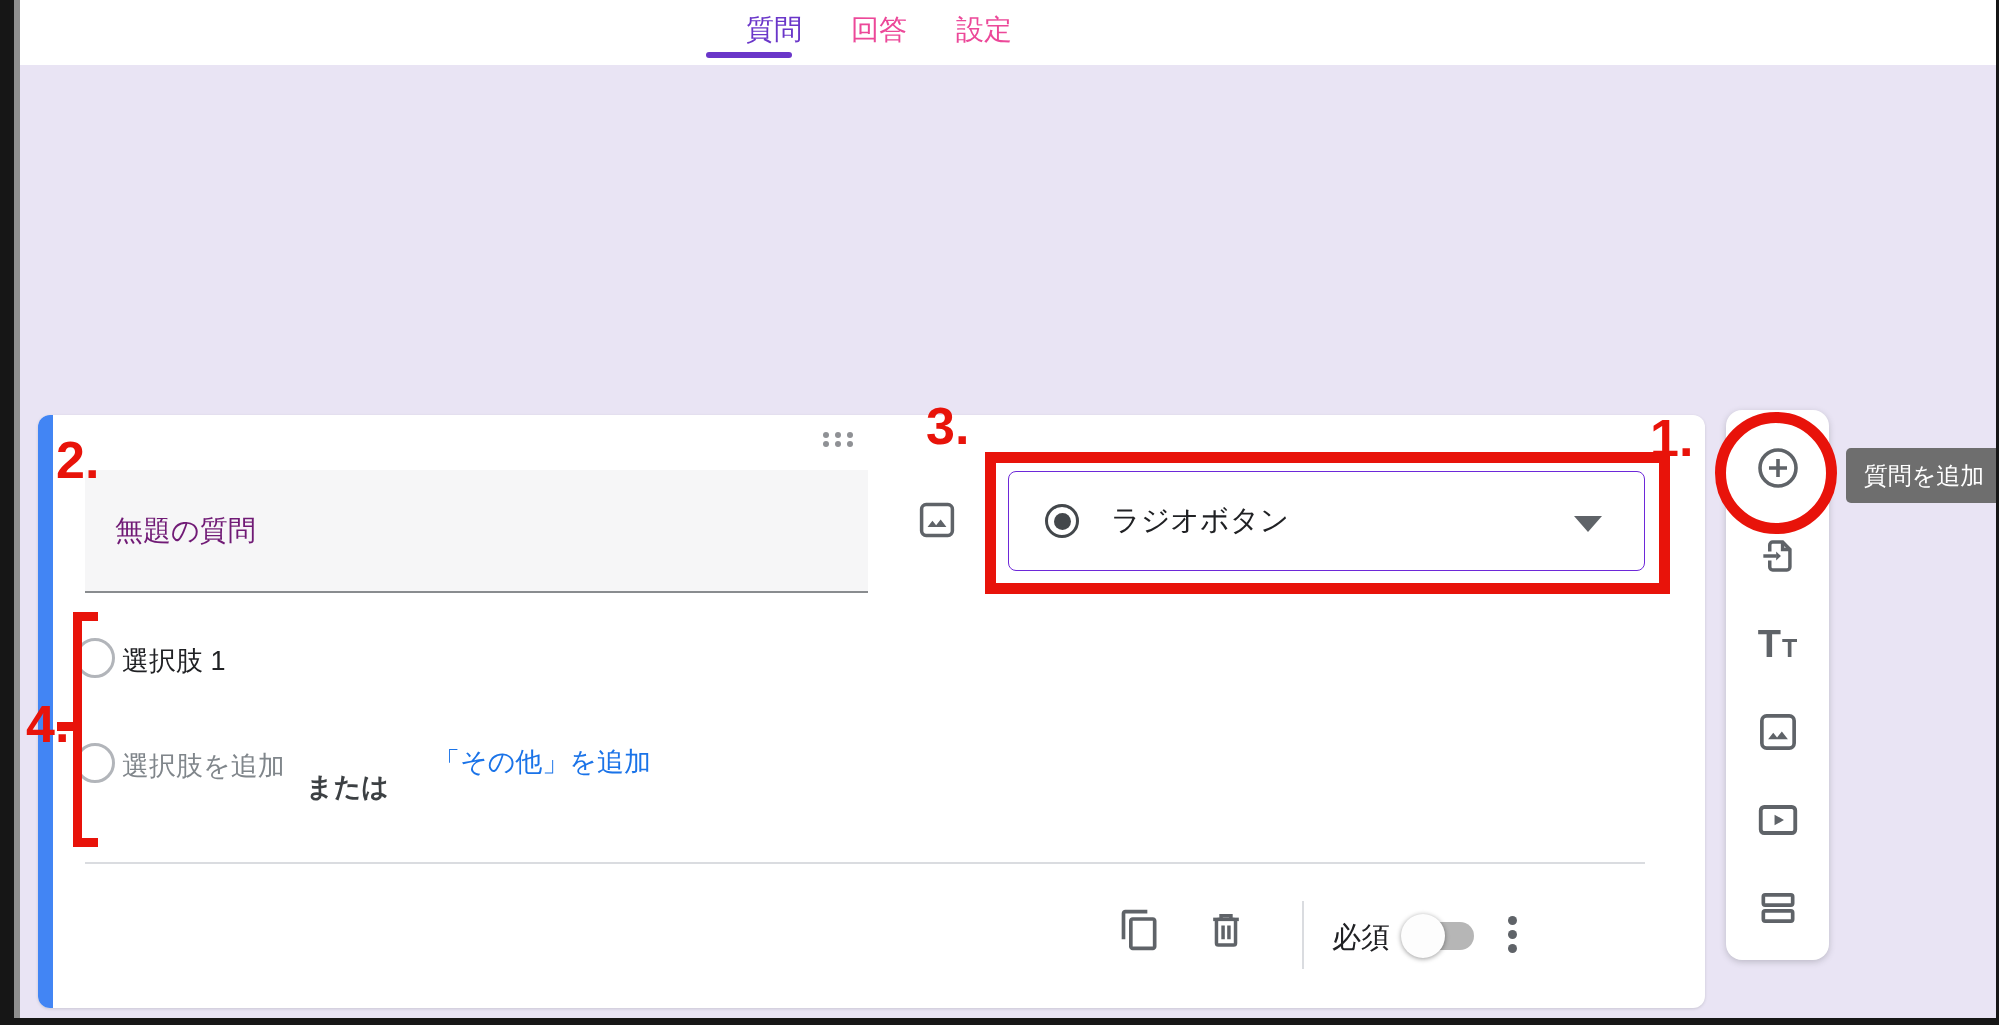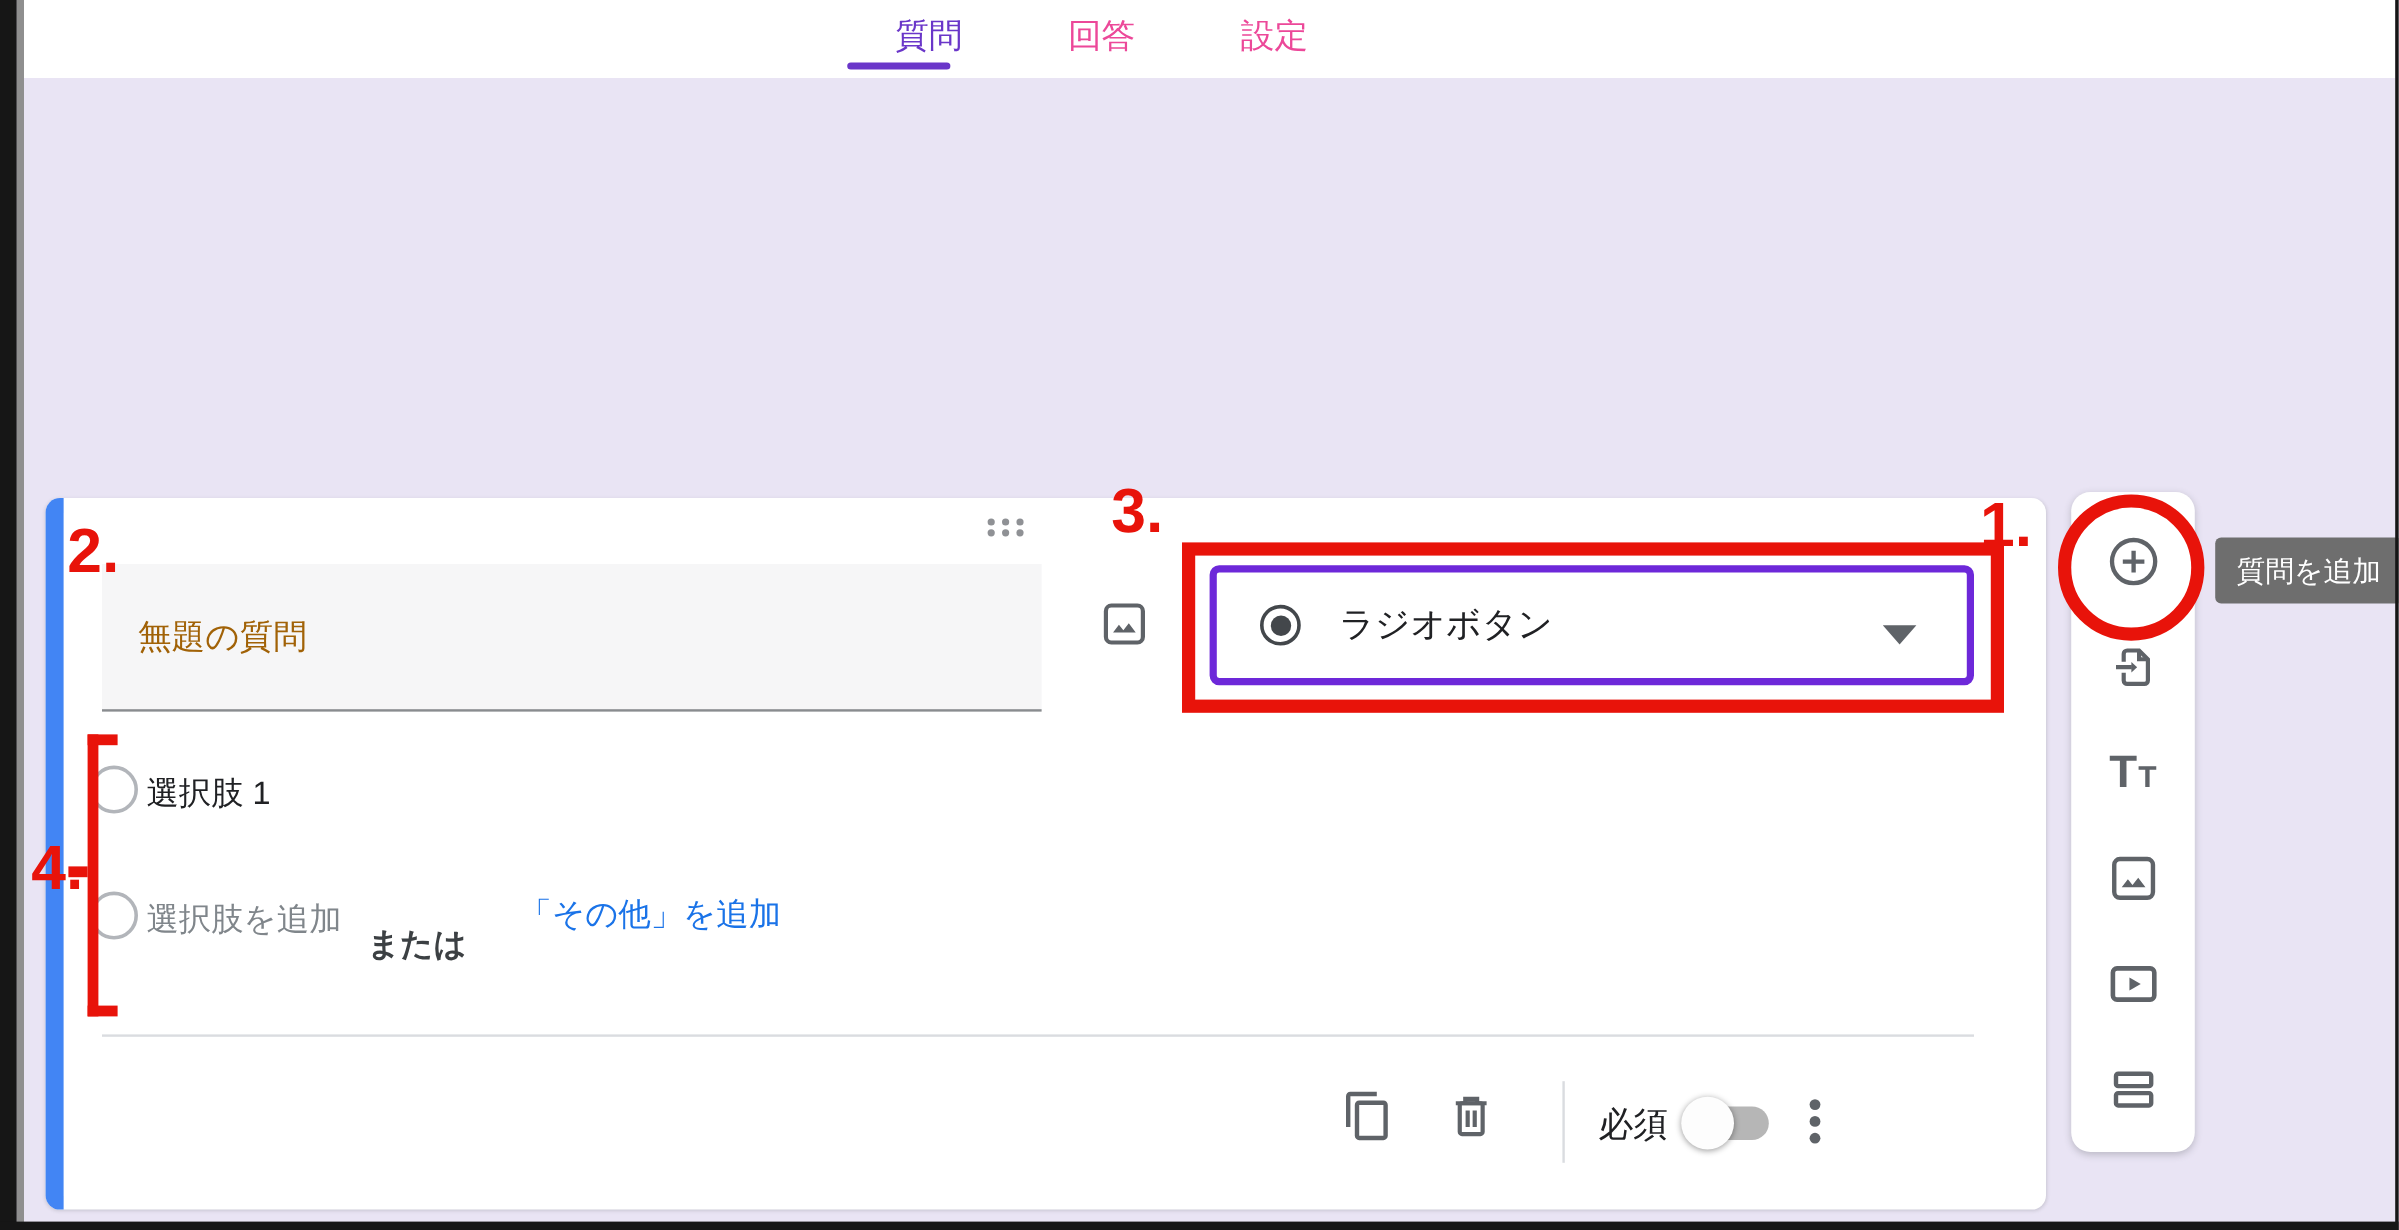--- a/index.html
+++ b/index.html
@@ -12,21 +12,21 @@
   .abs { position: absolute; }
 
   
   .edge-left   { left:0; top:0; width:14px; height:1025px; background:#161616; }
   .edge-gray   { left:14px; top:0; width:6px; height:1025px; background:#8f8f8f; }
   .edge-right  { left:1996px; top:0; width:3px; height:1025px; background:#161616; }
   .edge-bottom { left:0; top:1018px; width:1999px; height:7px; background:#161616; }
 
   
   .topbar { left:20px; top:0; width:1976px; height:65px; background:#ffffff; }
-  .tabs { position:absolute; left:726px; top:10px; display:flex; gap:88px; }
+  .tabs { position:absolute; left:726px; top:10px; display:flex; gap:49px; }
   .tab { font-size:28px; color:#ec4899; line-height:40px; cursor:default; white-space:nowrap; }
   .tab.active { color:#6a36c9; }
   .tab-underline { left:706px; top:52px; width:86px; height:6px; background:#6a36c9; border-radius:4px; }
 
   
   .card { background:#fff; border-radius:12px; box-shadow:0 1px 3px rgba(60,64,67,.18); }
   .form-card { left:42px; top:92px; width:1656px; height:296px; border-radius:14px; }
   .form-accent { position:absolute; left:0; top:0; width:100%; height:20px; background:#6c3ec7; border-radius:14px 14px 0 0; }
   .form-title { position:absolute; left:40px; top:62px; font-size:48px; color:#202124; }
   .form-desc  { position:absolute; left:56px; top:196px; font-size:26px; color:#80868b; }
@@ -34,26 +34,26 @@
   .question-card { left:38px; top:415px; width:1667px; height:593px; }
   .active-strip { position:absolute; left:0; top:0; width:15px; height:593px; background:#4285f4; border-radius:12px 0 0 12px; }
 
   .drag-handle { position:absolute; left:782px; top:15px; width:36px; height:18px;
     display:grid; grid-template-columns:repeat(3,1fr); grid-template-rows:repeat(2,1fr);
     justify-items:center; align-items:center; cursor:grab; }
   .drag-handle i { width:6px; height:6px; border-radius:50%; background:#8f9195; }
 
   .q-input { position:absolute; left:47px; top:55px; width:783px; height:123px;
     background:#f6f6f7; border-bottom:2px solid #898c8f; display:flex; align-items:center; }
-  .q-input span { margin-left:30px; font-size:28px; color:#a16207; }
+  .q-input span { margin-left:30px; font-size:28px; color:#701a75; }
 
   .img-btn { position:absolute; left:878px; top:84px; width:42px; height:42px; cursor:pointer; }
 
   .type-dropdown { position:absolute; left:970px; top:56px; width:637px; height:100px;
-    background:#fff; border:6px solid #6d28d9; border-radius:8px; display:flex; align-items:center; cursor:pointer; }
+    background:#fff; border:1px solid #6d28d9; border-radius:8px; display:flex; align-items:center; cursor:pointer; }
   .radio-glyph { margin-left:36px; width:34px; height:34px; border:3.5px solid #43474b; border-radius:50%;
     display:flex; align-items:center; justify-content:center; }
   .radio-glyph i { width:17px; height:17px; border-radius:50%; background:#43474b; }
   .type-label { margin-left:32px; font-size:29px; color:#202124; }
   .caret-down { position:absolute; right:42px; top:44px; width:0; height:0;
     border-left:14px solid transparent; border-right:14px solid transparent; border-top:16px solid #5f6368; }
 
   .opt-circle { position:absolute; width:40px; height:40px; border:3px solid #b2b5ba; border-radius:50%; background:#fff; }
   .opt-text { position:absolute; font-size:27px; color:#202124; white-space:nowrap; }
   .opt-muted { color:#80868b; }

